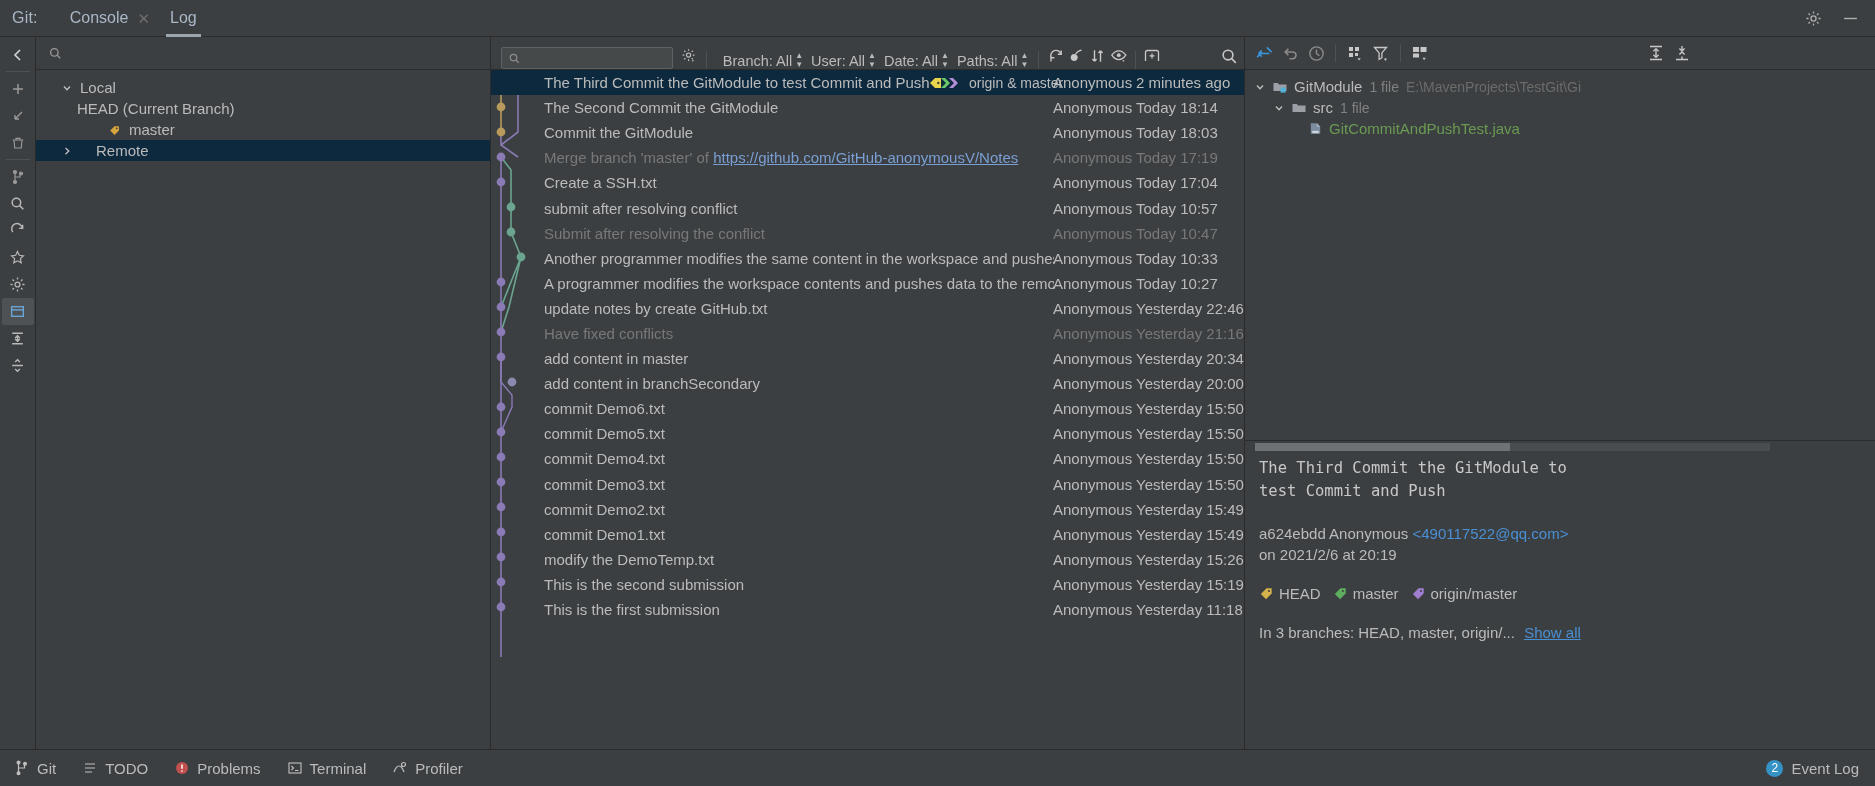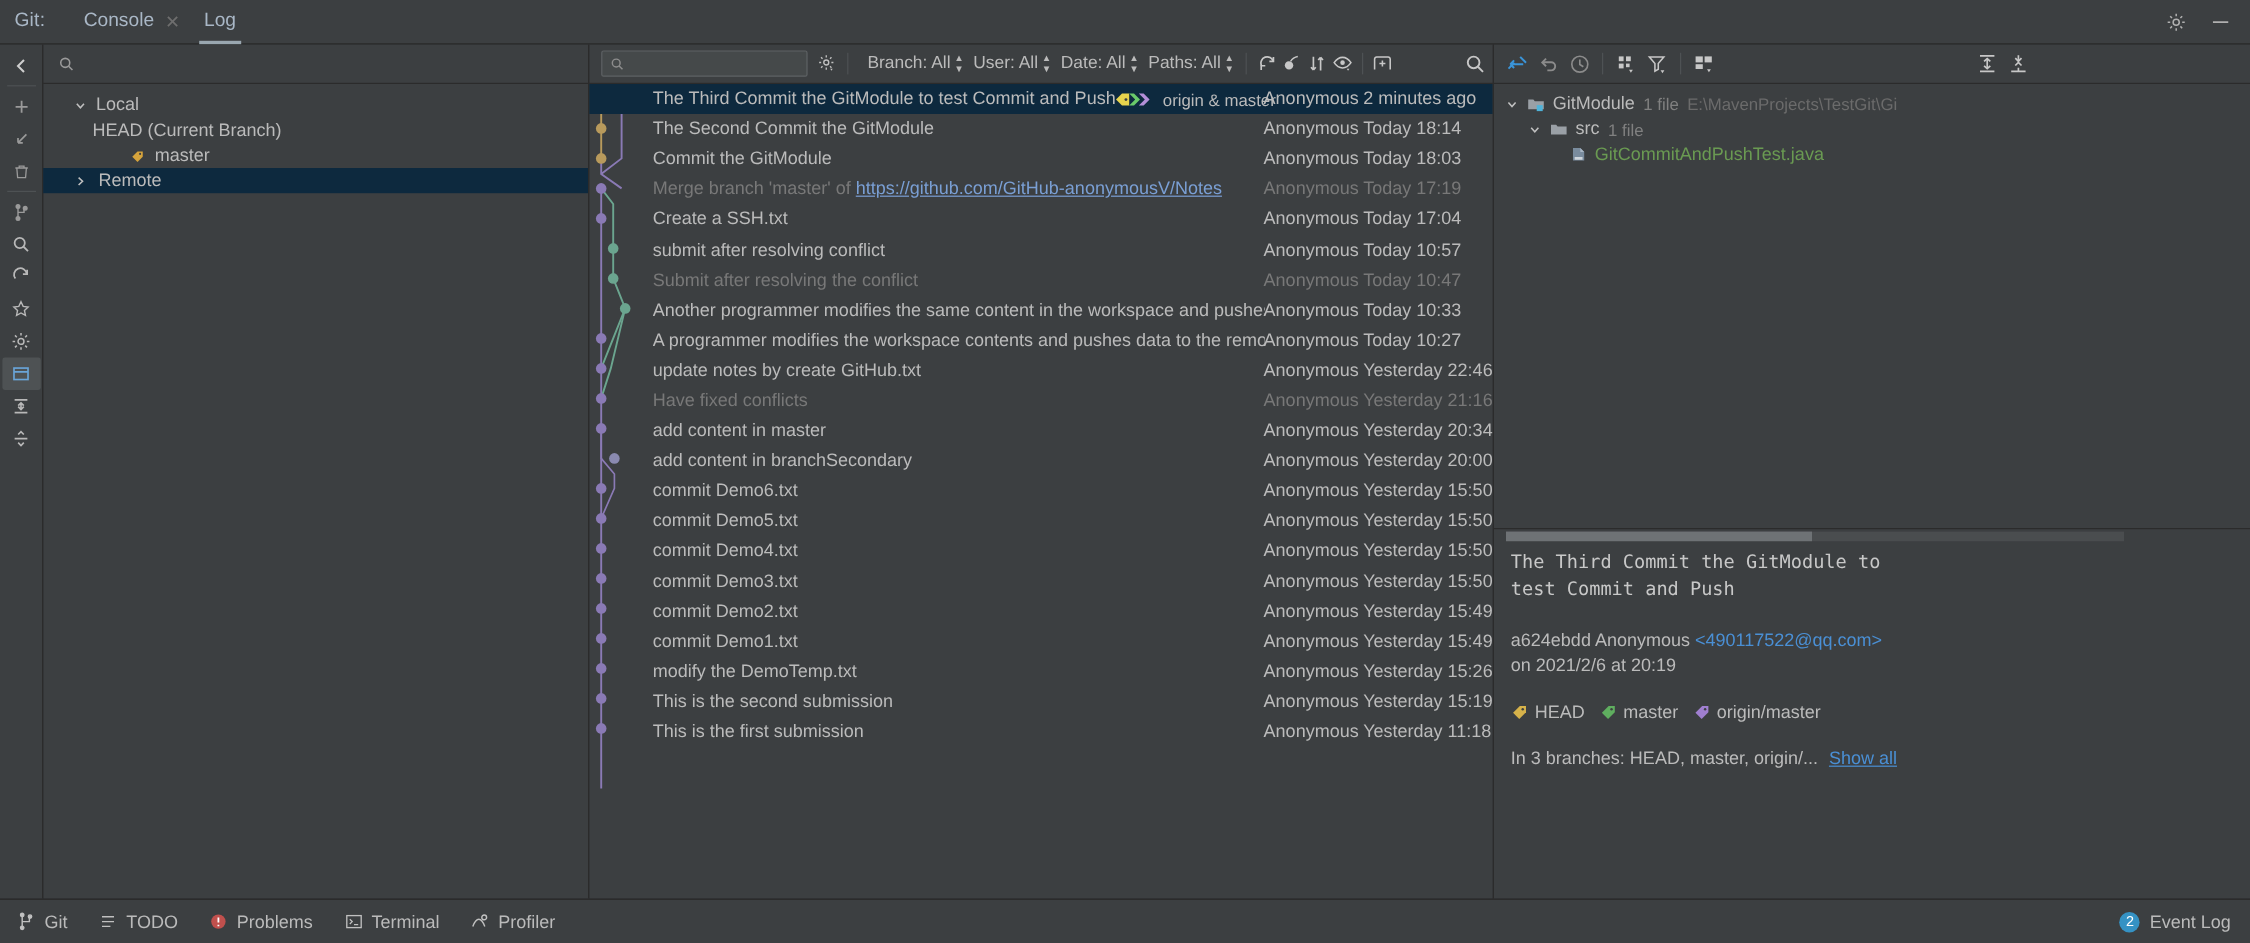--- a/index.html
+++ b/index.html
@@ -75,21 +75,21 @@
   .indent1 { padding-left: 24px; }
   .indent2 { padding-left: 41px; }
   .indent3 { padding-left: 72px; }
 
   
   .logpane {
     position: absolute; top: 37px; left: 491px; width: 754px; height: 712px;
     background: #3c3f41; border-right: 1px solid #2b2b2b;
   }
   .logtoolbar {
-    height: 33px; display: flex; align-items: center; gap: 0;
+    height: 33px; display: flex; align-items: flex-end; gap: 0;
     border-bottom: 1px solid #2b2b2b; padding: 0 4px;
   }
   .searchbox {
     width: 172px; height: 22px; background: #45494a; border: 1px solid #5e6264;
     border-radius: 2px; display: flex; align-items: center; padding: 0 6px;
     margin-left: 6px;
   }
   .filtgroup { display: flex; align-items: center; margin-left: 6px; }
   .filt {
     display: flex; align-items: center; font-size: 14.5px; color: #bbbbbb;
@@ -332,21 +332,21 @@
             </svg>
         </span>
         <span>master</span>
       </div>
       <div class="btree-row indent1 selected">
         <span class="arrow">
           <svg width="10" height="10" viewBox="0 0 10 10">
               <path d="M3.5 2l3.3 3L3.5 8.2" fill="none" stroke="#c0c0c0" stroke-width="1.3"></path>
             </svg>
         </span>
-        <span style="margin-left:5px;">Remote</span>
+        <span style="margin-left:19px;">Remote</span>
       </div>
     </div>
   </div>
 
   <div class="logpane">
     <div class="logtoolbar">
       <div class="searchbox">
         <span class="ic">
           <svg width="13" height="13" viewBox="0 0 16 16">
               <g fill="none" stroke="#8d8d8d" stroke-width="1.5">

